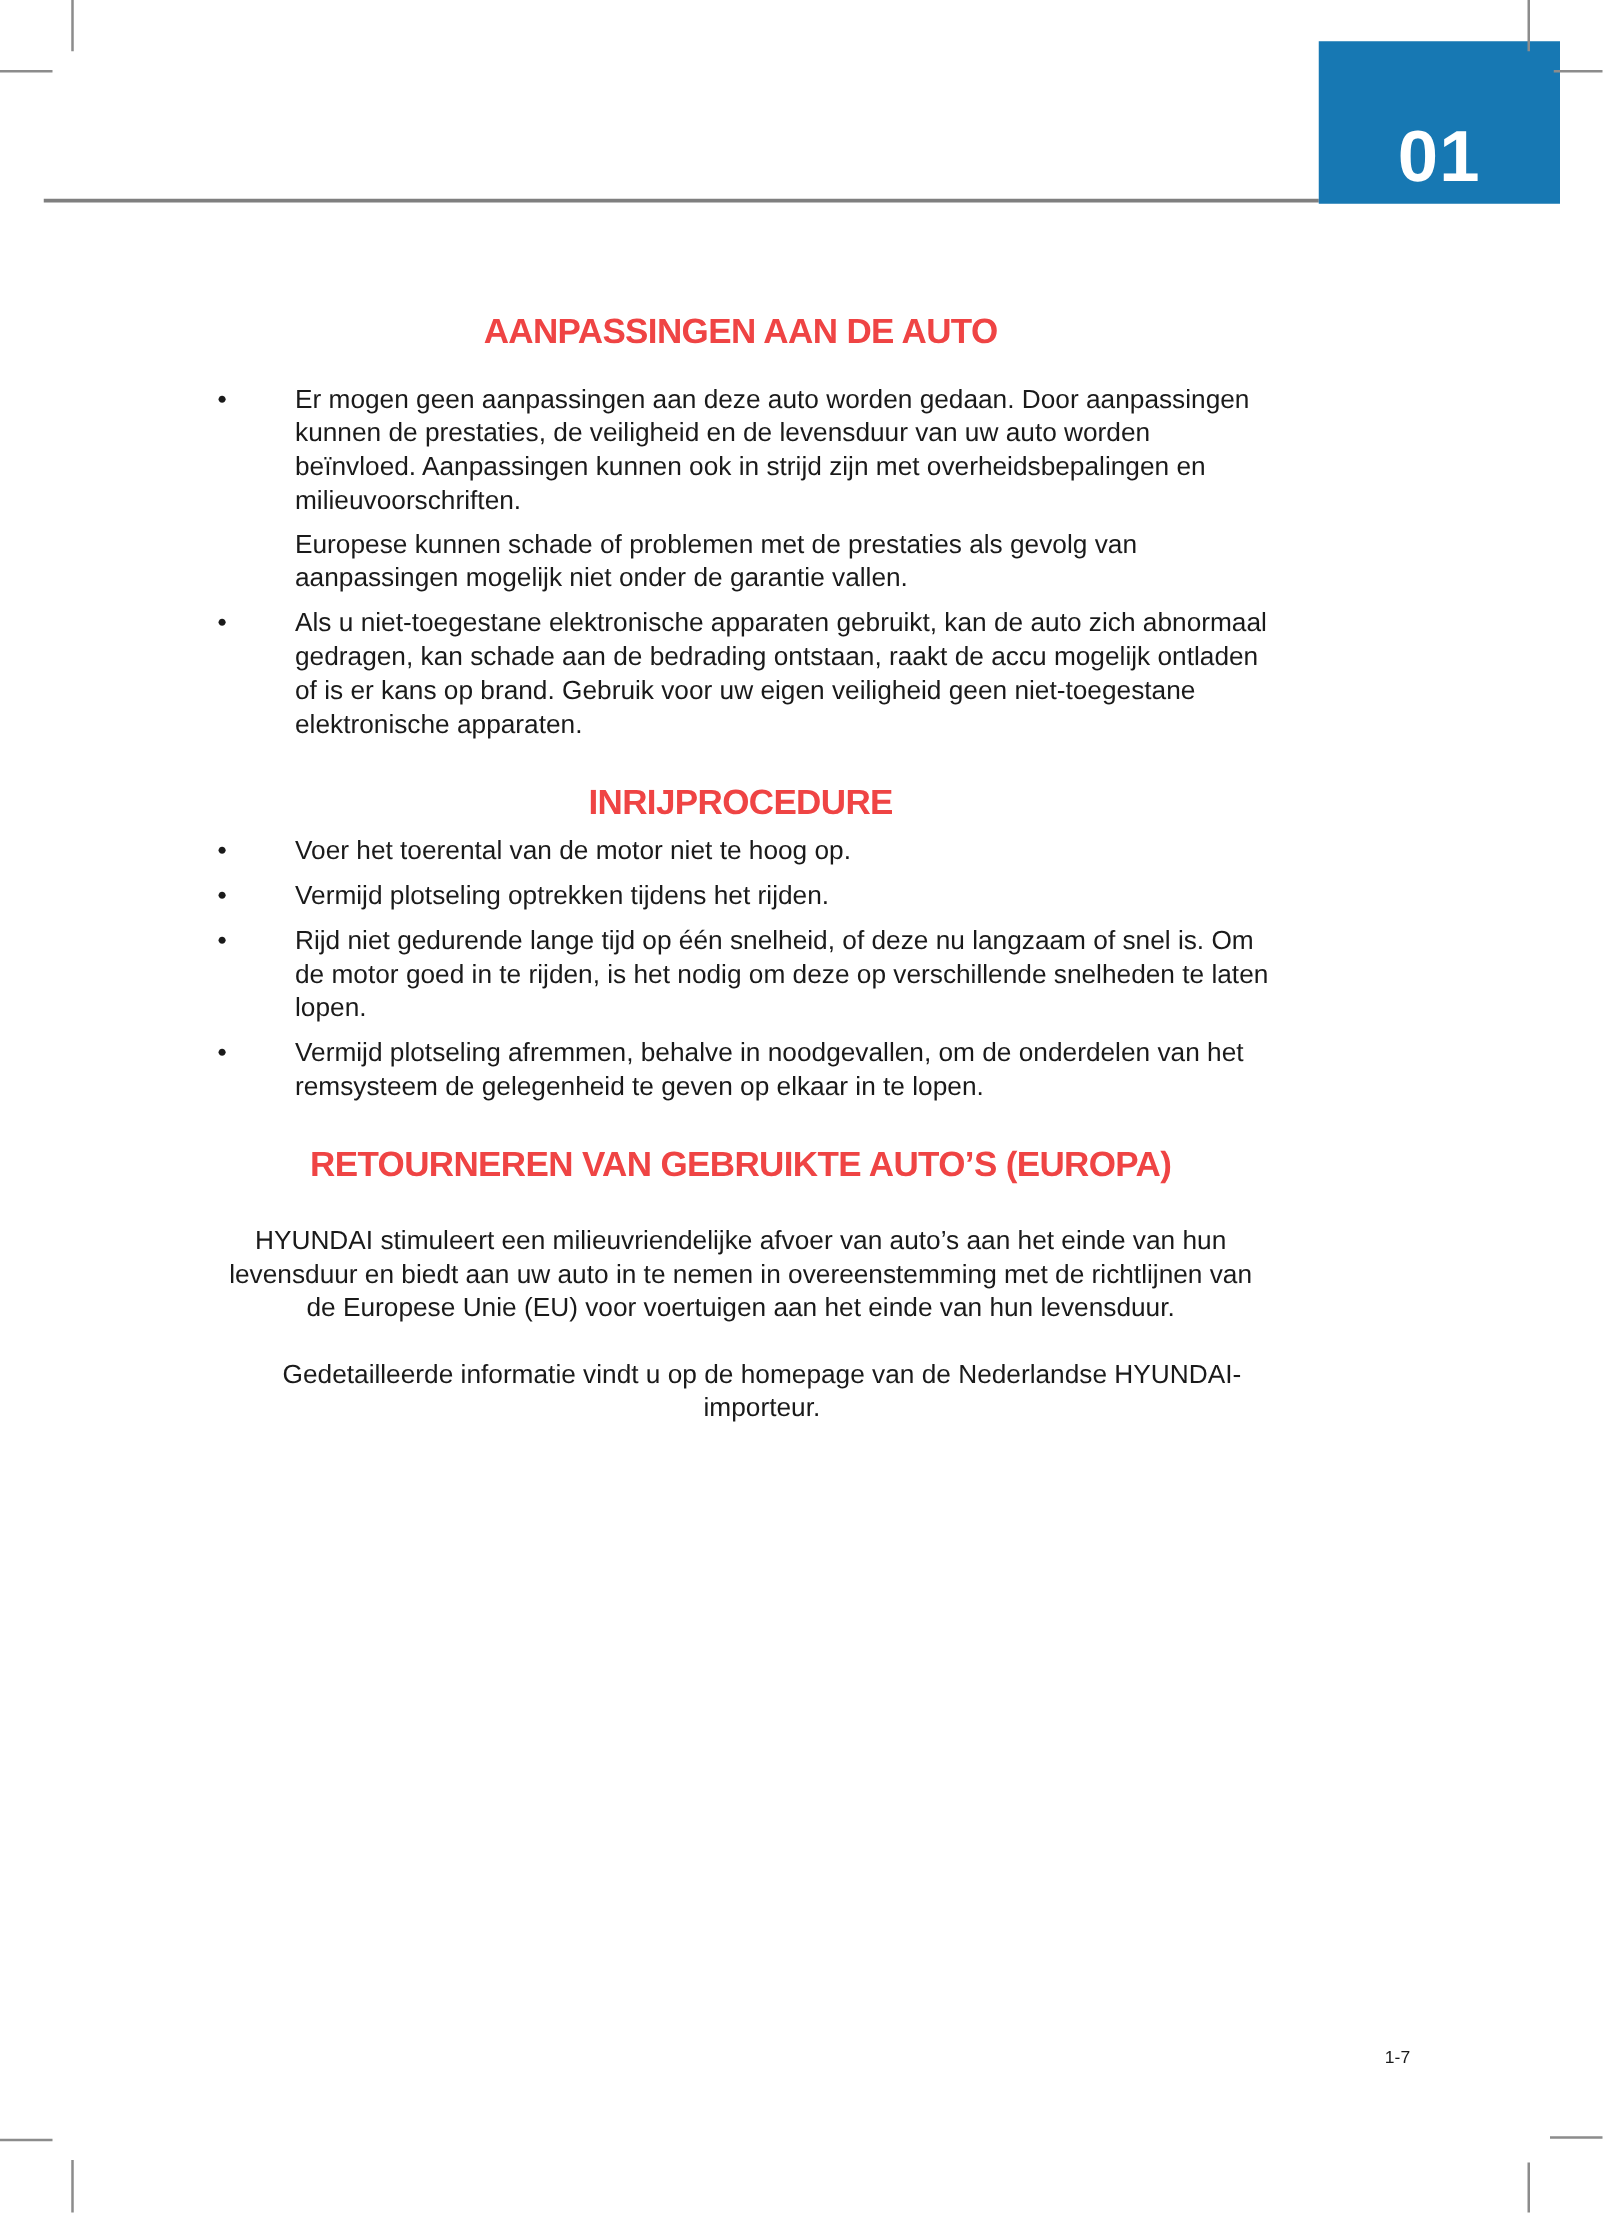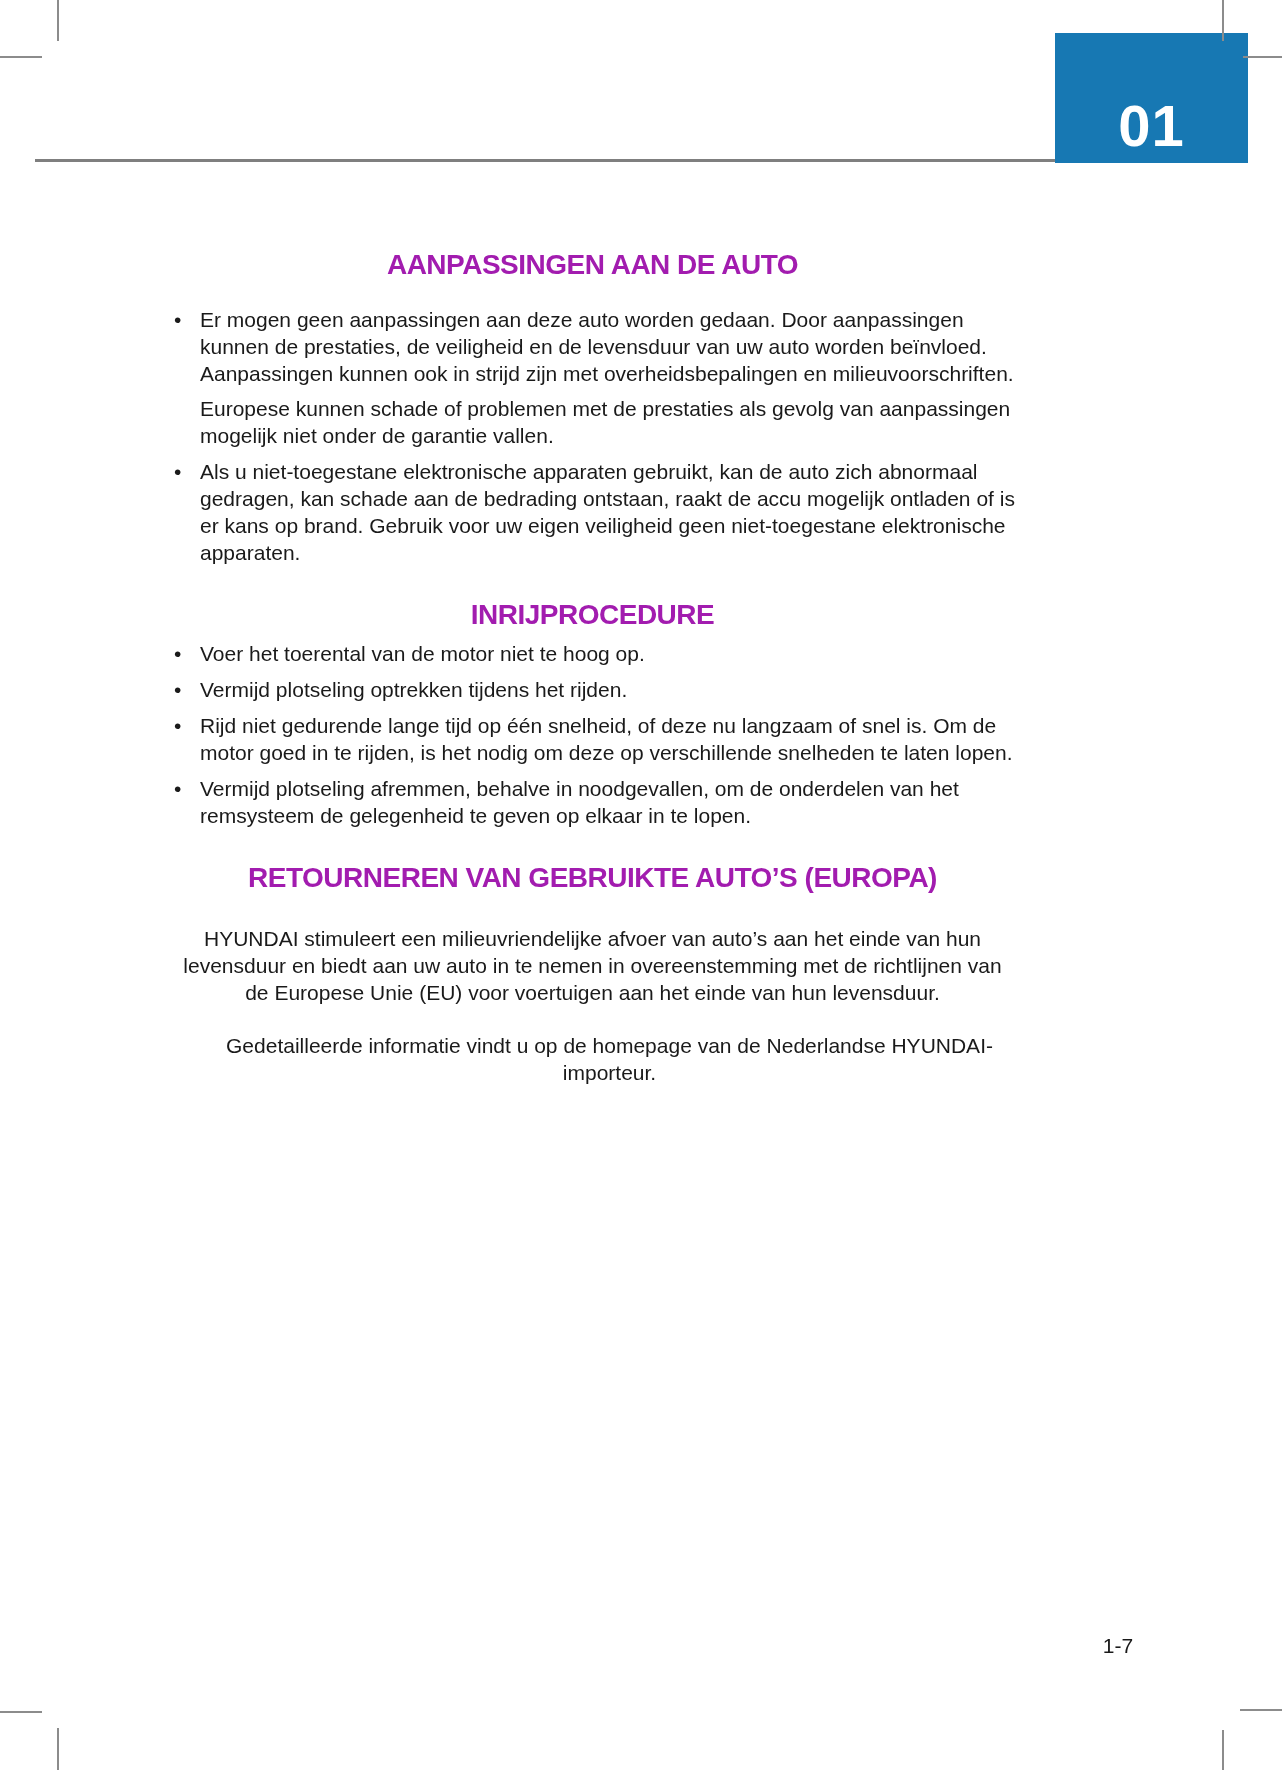--- a/index.html
+++ b/index.html
@@ -55,53 +55,53 @@
     left: 170px; top: 162px;
     width: 845px;
     padding-top: 86px;
     font-size: 21px;
     line-height: 27px;
   }
 
   .sec-h {
     margin: 0;
     text-align: center;
-    color: #a21caf;
+    color: #ef4444;
     font-size: 28px;
     line-height: 34px;
     font-weight: 700;
     letter-spacing: -0.5px;
   }
   .content > .sec-h + * { }
   .sec-h.mt { margin-top: 32px; }
 
   .bullets { margin-top: 24px; }
   .bullets.tight { margin-top: 8px; }
   .bullet-item { display: flex; }
   .bullet-item + .bullet-item { margin-top: 9px; }
   .marker {
     flex: none;
     width: 30px;
     box-sizing: border-box;
     padding-left: 4px;
   }
-  .bullet-body { flex: 1 1 auto; min-width: 0; }
+  .bullet-body { flex: 1 1 auto; min-width: 0; margin-left: 36px; }
   .bullet-body p { margin: 0; }
   .bullet-body p.cont { margin-top: 8px; }
 
   .intro { margin: 26px 0 0 0; }
   .para  { margin: 30px 0 0 0; text-align: center; }
   .para + .para { margin-top: 26px; margin-left: 34px; }
 
   .page-number {
     position: absolute;
     left: 1096px; top: 1632px;
     width: 44px;
     text-align: center;
-    font-size: 21px;
+    font-size: 14px;
     line-height: 27px;
     color: #1a1a1a;
   }
 </style>
 </head>
 <body>
 
 <div class="crop crop-tl-v"></div>
 <div class="crop crop-tl-h"></div>
 <div class="crop crop-tr-v"></div>

